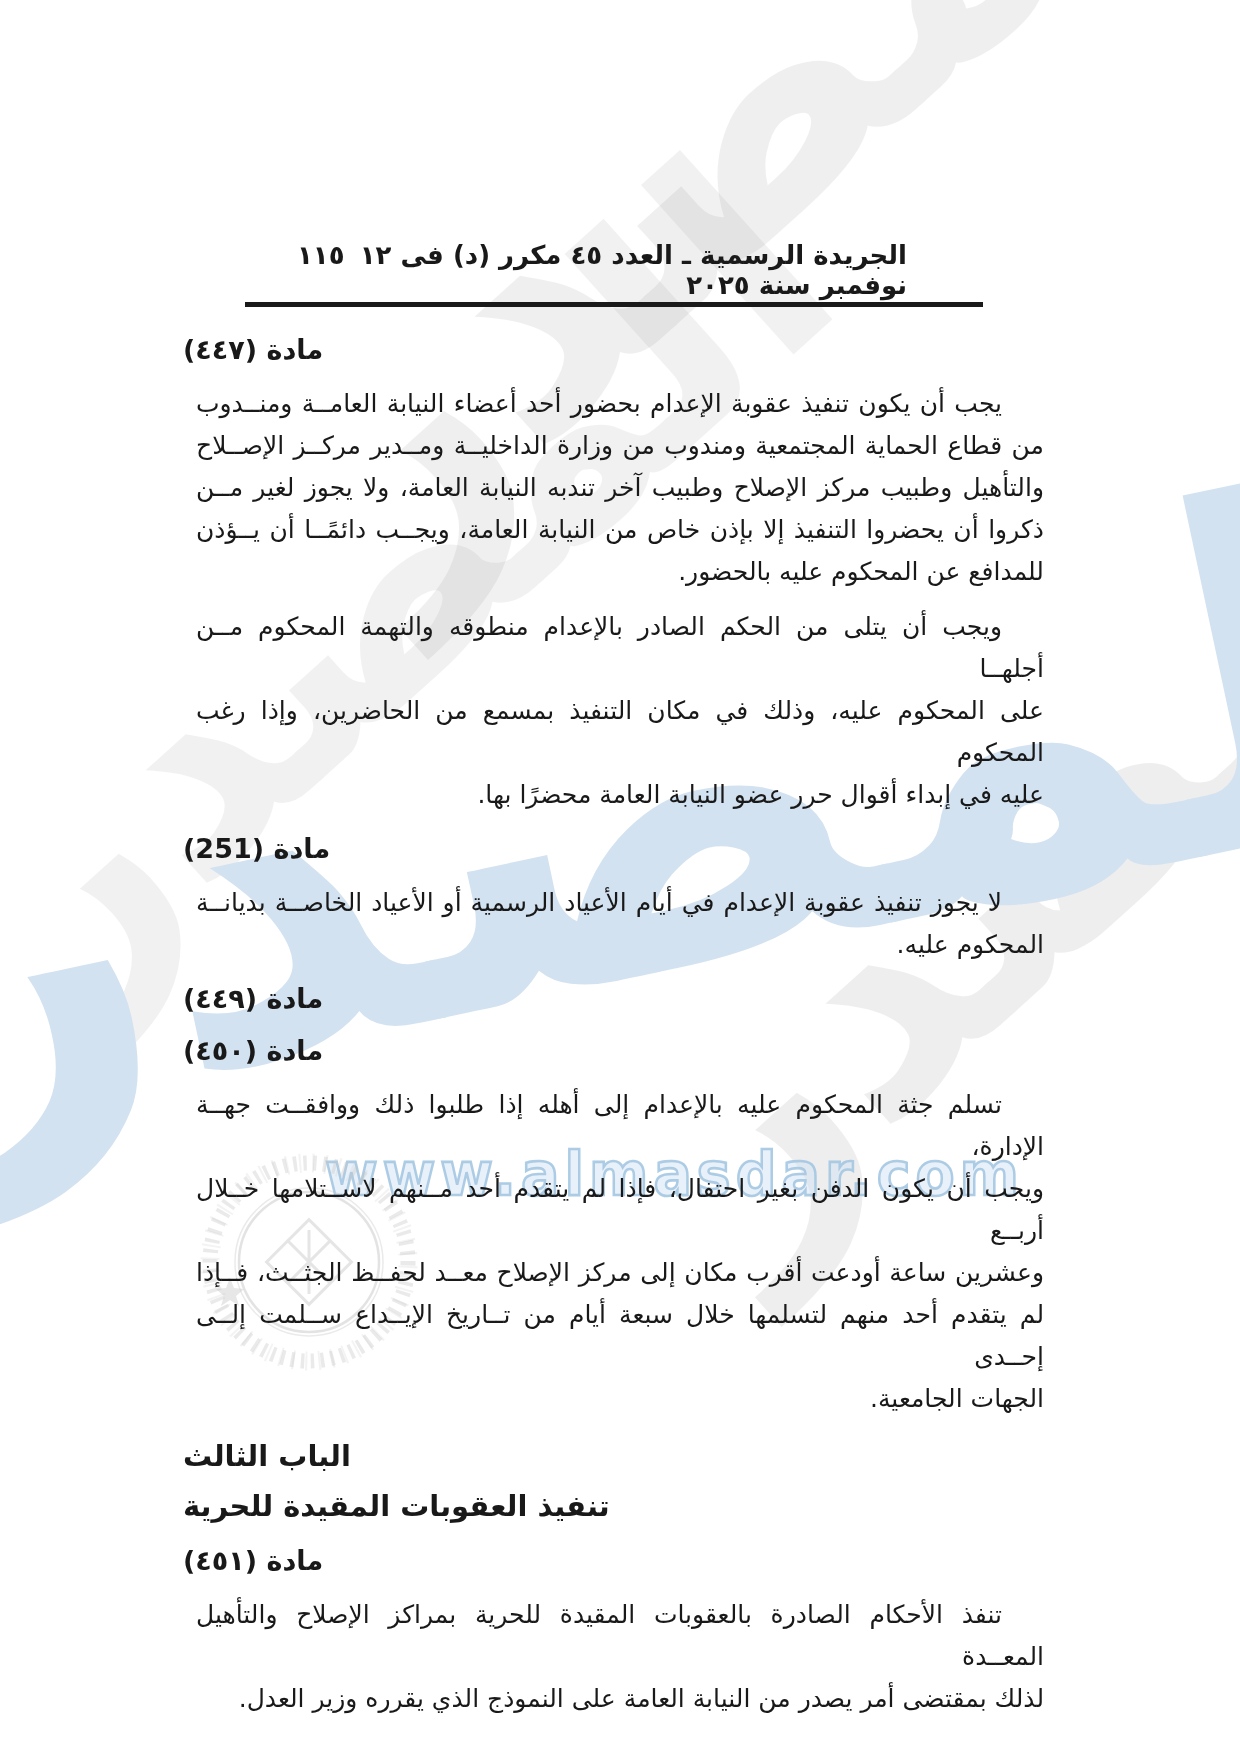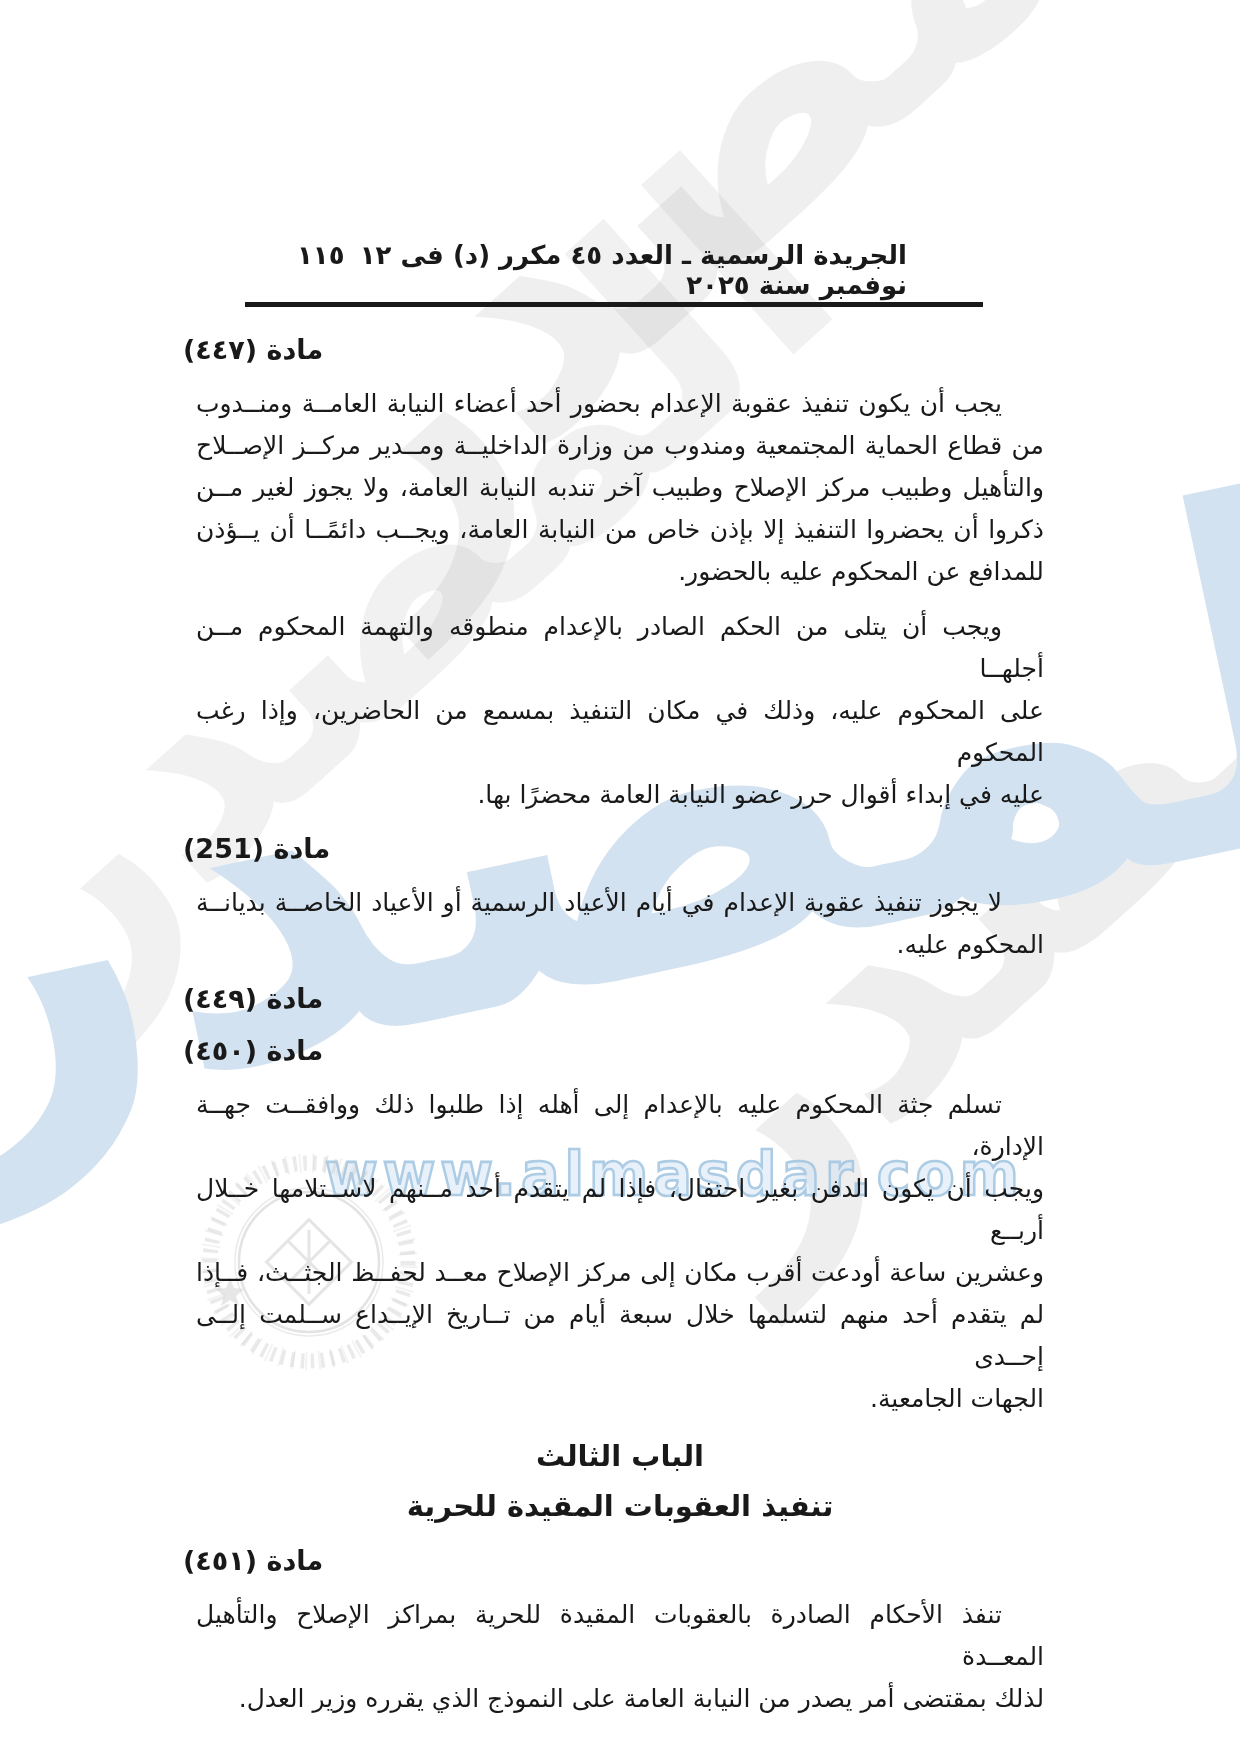--- a/index.html
+++ b/index.html
@@ -41,21 +41,21 @@
   
   .content{
     position:absolute; top:318px; left:183px; width:874px; z-index:2;
     direction:rtl; font-size:25px;
   }
   .art-head{
     text-align:left; font-weight:bold; font-size:27px;
     line-height:40px; margin:12px 0 6px;
   }
   .chap-head{
-    text-align:center; font-weight:bold; font-size:29px;
+    text-align:left; font-weight:bold; font-size:29px;
     line-height:46px; margin:4px 0;
   }
   .para{margin:13px;}
   .line{
     line-height:42px; text-align:justify; text-align-last:justify;
     overflow:hidden;
   }
   .line.first{text-indent:42px;}
   .line.last{text-align-last:right;}
 </style>

